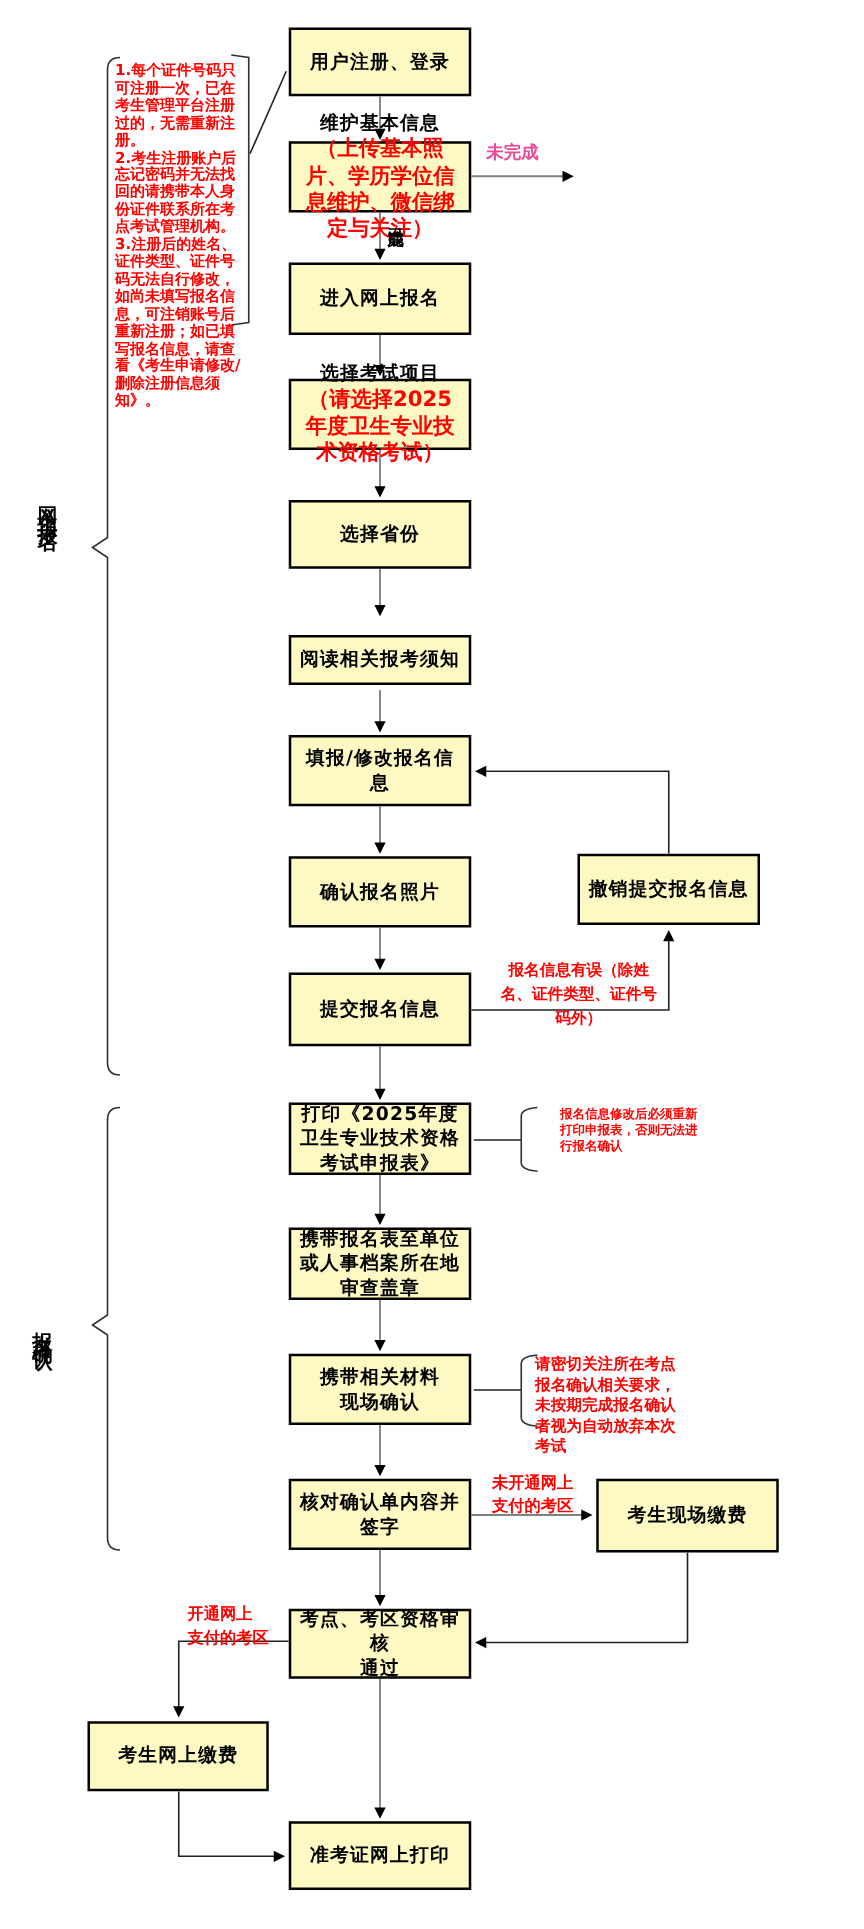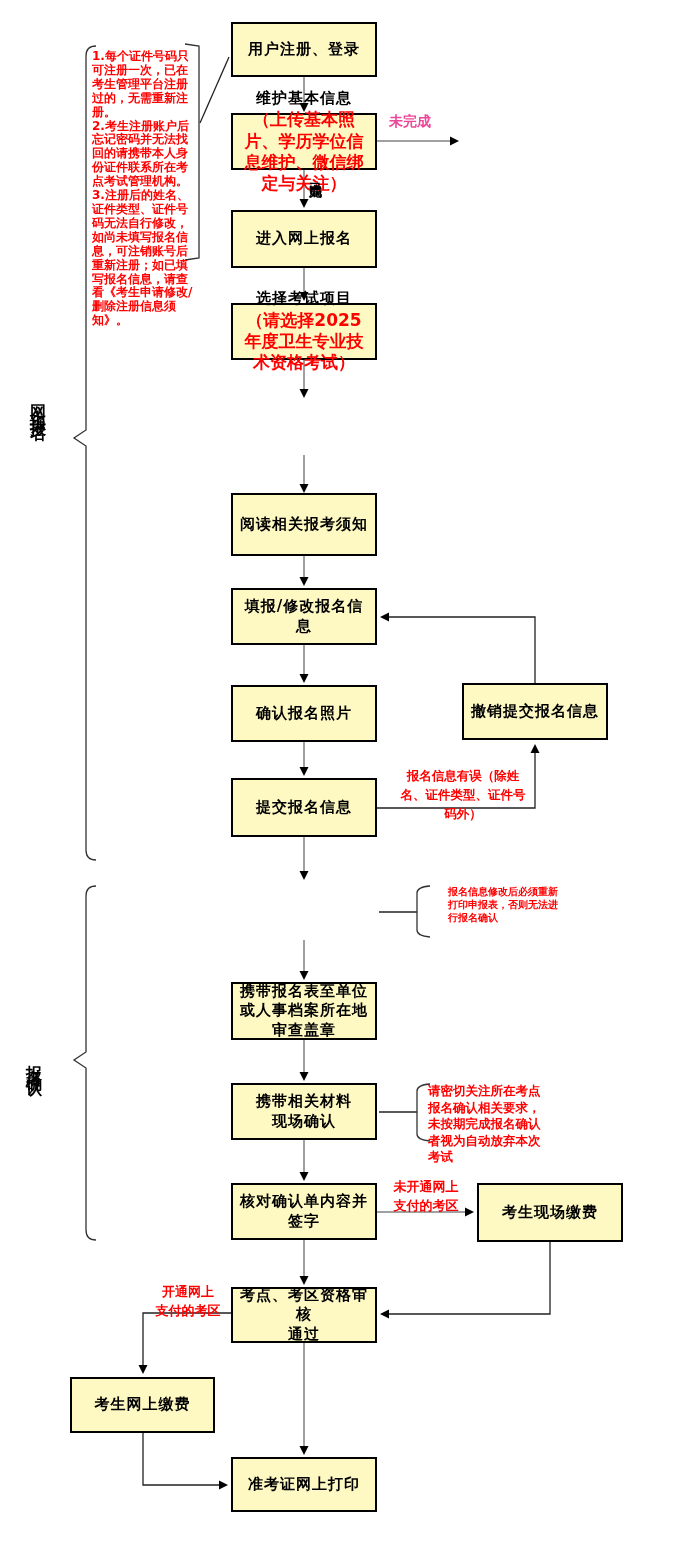--- a/index.html
+++ b/index.html
@@ -103,41 +103,47 @@
 
   <div class="node" style="left:231px;top:210px;width:146px;height:58px">
     <span class="nl">进入网上报名</span>
   </div>
 
   <div class="node" style="left:231px;top:303px;width:146px;height:57px">
     <span class="nl">选择考试项目</span>
     <span class="nn">（请选择2025年度卫生专业技术资格考试）</span>
   </div>
 
+  <div class="node" style="left:231px;top:400px;width:146px;height:55px">
+    <span class="nl">选择省份</span>
+  </div>
 
-  <div class="node" style="left:231px;top:493px;width:146px;height:63px">
+  <div class="node" style="left:231px;top:508px;width:146px;height:40px">
     <span class="nl">阅读相关报考须知</span>
   </div>
 
   <div class="node" style="left:231px;top:588px;width:146px;height:57px">
     <span class="nl">填报/修改报名信息</span>
   </div>
 
   <div class="node" style="left:231px;top:685px;width:146px;height:57px">
     <span class="nl">确认报名照片</span>
   </div>
 
   <div class="node" style="left:462px;top:683px;width:146px;height:57px">
     <span class="nl">撤销提交报名信息</span>
   </div>
 
   <div class="node" style="left:231px;top:778px;width:146px;height:59px">
     <span class="nl">提交报名信息</span>
   </div>
 
+  <div class="node" style="left:231px;top:882px;width:146px;height:58px">
+    <span class="nl">打印《2025年度卫生专业技术资格考试申报表》</span>
+  </div>
 
   <div class="node" style="left:231px;top:982px;width:146px;height:58px">
     <span class="nl">携带报名表至单位或人事档案所在地审查盖章</span>
   </div>
 
   <div class="node" style="left:231px;top:1083px;width:146px;height:57px">
     <span class="nl">携带相关材料
 现场确认</span>
   </div>
 
@@ -163,21 +169,21 @@
   </div>
 
   <div class="vlabel" style="left:30px;top:392px">网上预报名</div>
   <div class="vlabel" style="left:26px;top:1052px">报名确认</div>
 
   <div class="edge-label" style="left:389px;top:113px;font-size:14px">未完成</div>
   <div class="vsmall" style="left:309px;top:172px">已完成</div>
   <div class="red-label" style="left:398px;top:767px;width:130px;font-size:12.5px;line-height:1.5;text-align:center">报名信息有误（除姓名、证件类型、证件号码外）</div>
   <div class="red-label" style="left:389px;top:1178px;width:74px;font-size:13px;line-height:1.45;text-align:center">未开通网上
 支付的考区</div>
-  <div class="red-label" style="left:150px;top:1283px;width:76px;font-size:13px;line-height:1.45;text-align:center">开通网上
+  <div class="red-label" style="left:150px;top:1283px;width:76px;font-size:13px;line-height:1.45;">开通网上
 支付的考区</div>
 
   <div class="reg-notes">
     <p>1.每个证件号码只可注册一次，已在考生管理平台注册过的，无需重新注册。</p>
     <p>2.考生注册账户后忘记密码并无法找回的请携带本人身份证件联系所在考点考试管理机构。</p>
     <p>3.注册后的姓名、证件类型、证件号码无法自行修改，如尚未填写报名信息，可注销账号后重新注册；如已填写报名信息，请查看《考生申请修改/删除注册信息须知》。</p>
   </div>
 
   <div class="red-label" style="left:448px;top:885px;width:115px;font-size:10px;line-height:1.32">报名信息修改后必须重新打印申报表，否则无法进行报名确认</div>
 

